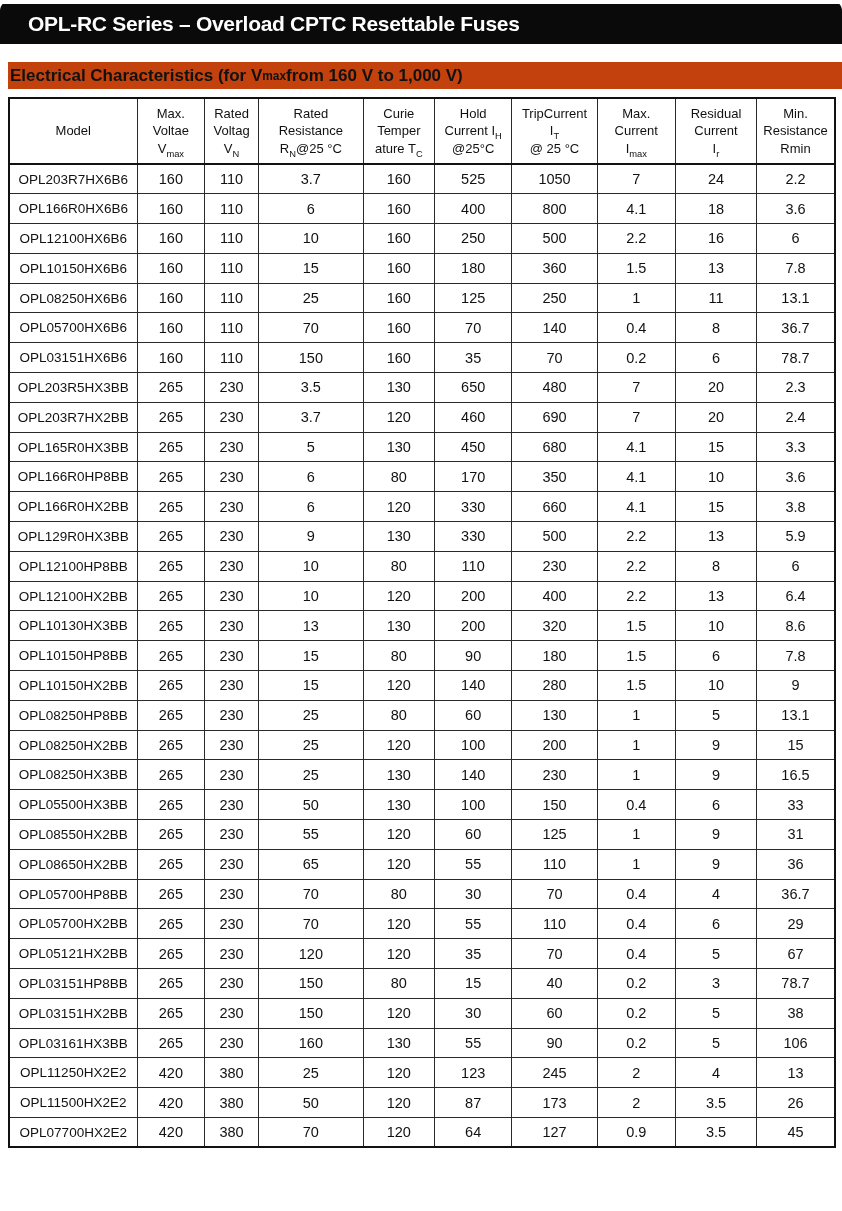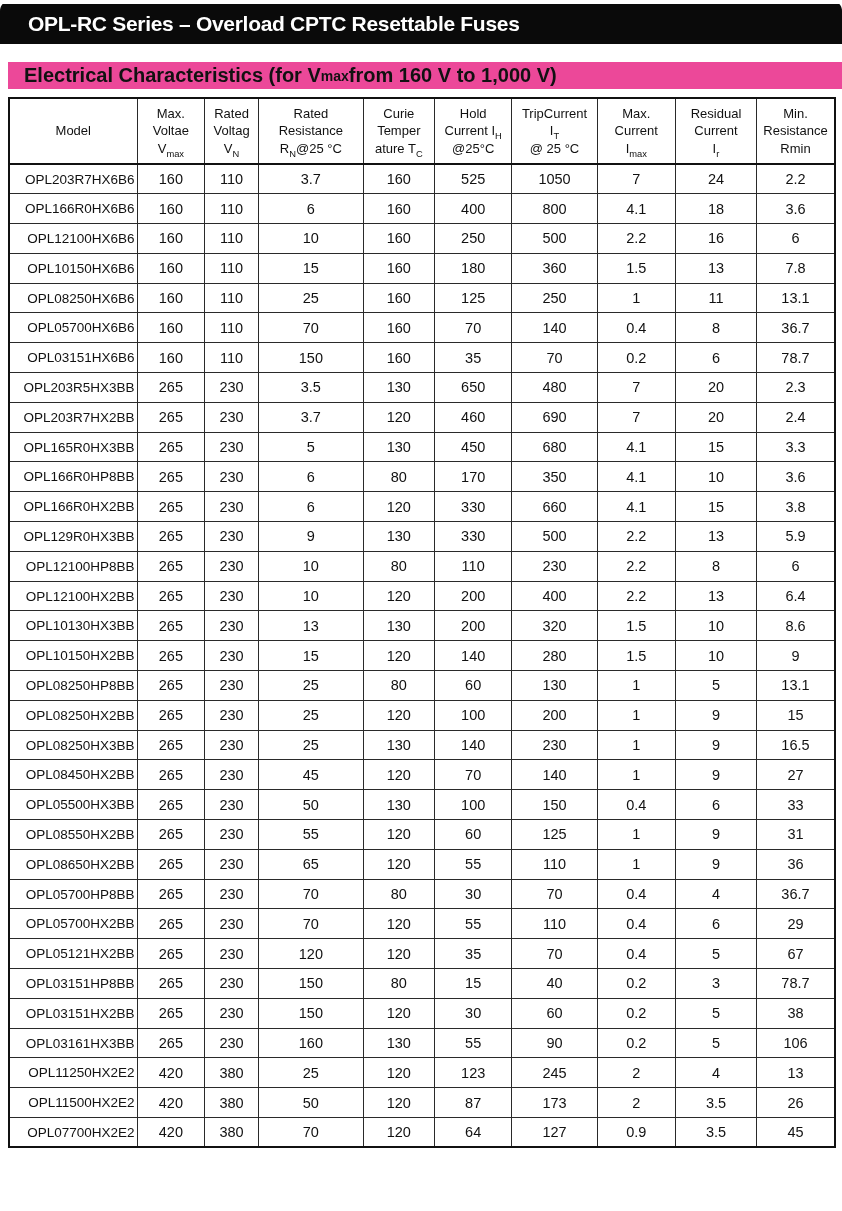--- a/index.html
+++ b/index.html
@@ -30,25 +30,25 @@
     color: #ffffff;
     font-size: 21px;
     font-weight: bold;
     letter-spacing: -0.3px;
     white-space: nowrap;
   }
   .section-bar {
     position: absolute;
     top: 62px; left: 8px; right: 0;
     height: 27px;
-    background: #ec4899;
+    background: #c2410c;
     display: flex;
     align-items: center;
-    padding-left: 16px;
-    font-size: 20px;
+    padding-left: 2px;
+    font-size: 17px;
     font-weight: bold;
     white-space: nowrap;
   }
   .section-bar sub {
     font-size: 0.7em;
     font-weight: bold;
     line-height: 0;
   }
   table.spec-table {
     position: absolute;
@@ -74,21 +74,20 @@
     background: #ffffff;
   }
   .spec-table tbody td {
     height: 29.8px;
     font-size: 14.5px;
     background: #ffffff;
     white-space: nowrap;
   }
   .spec-table tbody td.model-cell {
     font-size: 13.5px;
-    text-align: right;
   }
   .spec-table sub {
     font-size: 0.72em;
     line-height: 0;
   }
 </style>
 </head>
 <body>
 
 <div class="page">
@@ -355,20 +354,32 @@
           <td>230</td>
           <td>13</td>
           <td>130</td>
           <td>200</td>
           <td>320</td>
           <td>1.5</td>
           <td>10</td>
           <td>8.6</td>
         </tr>
         <tr>
+          <td class="model-cell">OPL10150HP8BB</td>
+          <td>265</td>
+          <td>230</td>
+          <td>15</td>
+          <td>80</td>
+          <td>90</td>
+          <td>180</td>
+          <td>1.5</td>
+          <td>6</td>
+          <td>7.8</td>
+        </tr>
+        <tr>
           <td class="model-cell">OPL10150HX2BB</td>
           <td>265</td>
           <td>230</td>
           <td>15</td>
           <td>120</td>
           <td>140</td>
           <td>280</td>
           <td>1.5</td>
           <td>10</td>
           <td>9</td>
@@ -401,32 +412,20 @@
           <td class="model-cell">OPL08250HX3BB</td>
           <td>265</td>
           <td>230</td>
           <td>25</td>
           <td>130</td>
           <td>140</td>
           <td>230</td>
           <td>1</td>
           <td>9</td>
           <td>16.5</td>
-        </tr>
-        <tr>
-          <td class="model-cell">OPL08450HX2BB</td>
-          <td>265</td>
-          <td>230</td>
-          <td>45</td>
-          <td>120</td>
-          <td>70</td>
-          <td>140</td>
-          <td>1</td>
-          <td>9</td>
-          <td>27</td>
         </tr>
         <tr>
           <td class="model-cell">OPL05500HX3BB</td>
           <td>265</td>
           <td>230</td>
           <td>50</td>
           <td>130</td>
           <td>100</td>
           <td>150</td>
           <td>0.4</td>

